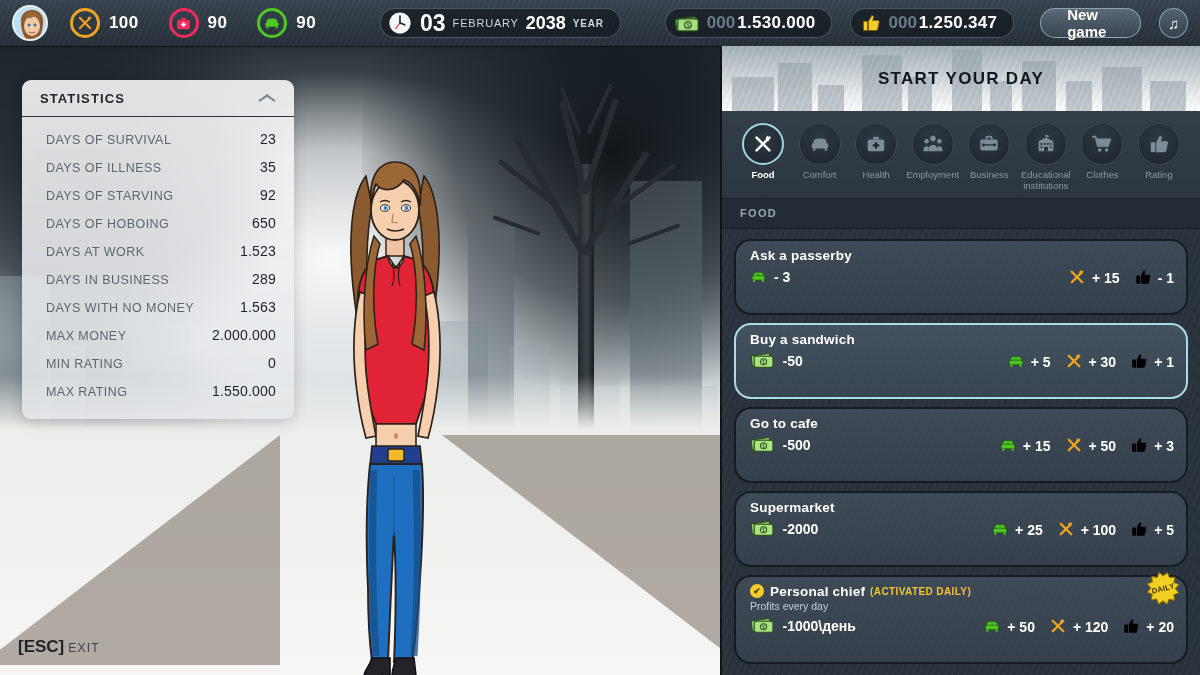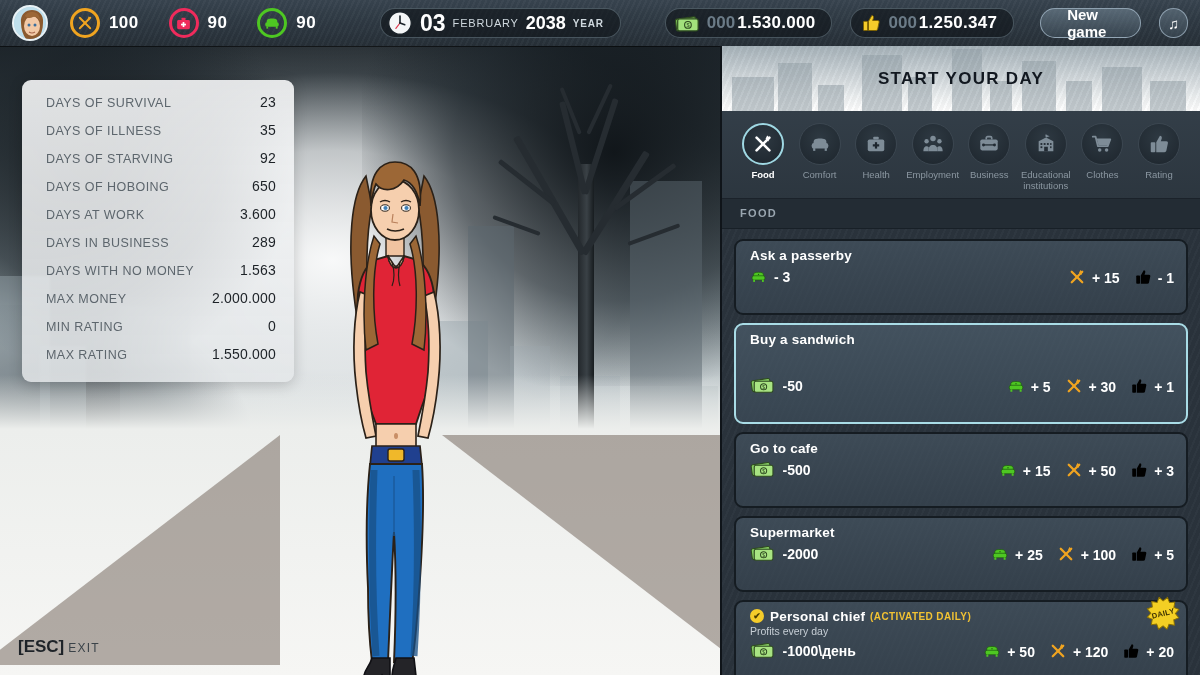--- a/index.html
+++ b/index.html
@@ -196,28 +196,28 @@
   .tab.active .lbl { color:#ffffff; font-weight:bold; }
 
   #sec-hd {
     height:30px; display:flex; align-items:center; padding:0 18px;
     background:#232c34; border-bottom:1px solid #182027; position:relative; z-index:3;
   }
   #sec-hd .t { font-size:11px; font-weight:bold; letter-spacing:1.3px; color:#9aa6b0; }
 
   #actions { padding:10px 12px; display:flex; flex-direction:column; gap:8px; position:relative; z-index:3; }
   .act {
-    position:relative; border-radius:9px; min-height:64px;
+    position:relative; border-radius:17px; min-height:64px;
     background:linear-gradient(to bottom, rgba(69,84,97,0.72), rgba(56,69,81,0.72));
     border:2px solid #151c22;
     padding:7px 12px 27px 14px;
     display:flex; flex-direction:column; justify-content:center;
     cursor:pointer;
   }
-  .act.sel { border-color:#a9dce6; background:linear-gradient(to bottom, rgba(75,92,106,0.75), rgba(60,75,88,0.75));gap:25px; }
+  .act.sel { border-color:#a9dce6; background:linear-gradient(to bottom, rgba(75,92,106,0.75), rgba(60,75,88,0.75)); }
   .act .title { font-size:13.5px; font-weight:bold; color:#ffffff; letter-spacing:.2px; }
   .act .sub { font-size:10.5px; color:#c6ced5; margin-top:1px; }
   .act .badge-act { font-size:10px; font-weight:bold; color:#f2c233; letter-spacing:.4px; margin-left:5px; }
   .act .row2 { display:flex; align-items:center; justify-content:space-between; margin-top:5px; }
   .cost { display:flex; align-items:center; gap:7px; }
   .cost .ctxt { font-size:14px; font-weight:bold; color:#ffffff; }
   .gains { display:flex; align-items:center; gap:14px; }
   .gain { display:flex; align-items:flex-end; gap:6px; }
   .gain .gtxt { font-size:14px; font-weight:bold; color:#ffffff; white-space:nowrap; }
 
@@ -411,40 +411,44 @@
   </div>
 
   <div class="btn-newgame" style="margin-left:26px;">New game</div>
 
   <div class="btn-music" style="margin-left:18px;">
     <span>♫</span>
   </div>
 </div>
 
 <div id="stats">
+  <div class="hd">
+    <div class="t">STATISTICS</div>
+    <div class="chev"></div>
+  </div>
   <div class="rows" id="stats-rows">
       <div class="srow">
         <span class="k">DAYS OF SURVIVAL</span>
         <span class="v">23</span>
       </div>
       <div class="srow">
         <span class="k">DAYS OF ILLNESS</span>
         <span class="v">35</span>
       </div>
       <div class="srow">
         <span class="k">DAYS OF STARVING</span>
         <span class="v">92</span>
       </div>
       <div class="srow">
         <span class="k">DAYS OF HOBOING</span>
         <span class="v">650</span>
       </div>
       <div class="srow">
         <span class="k">DAYS AT WORK</span>
-        <span class="v">3.600</span>
+        <span class="v">1.523</span>
       </div>
       <div class="srow">
         <span class="k">DAYS IN BUSINESS</span>
         <span class="v">289</span>
       </div>
       <div class="srow">
         <span class="k">DAYS WITH NO MONEY</span>
         <span class="v">1.563</span>
       </div>
       <div class="srow">

